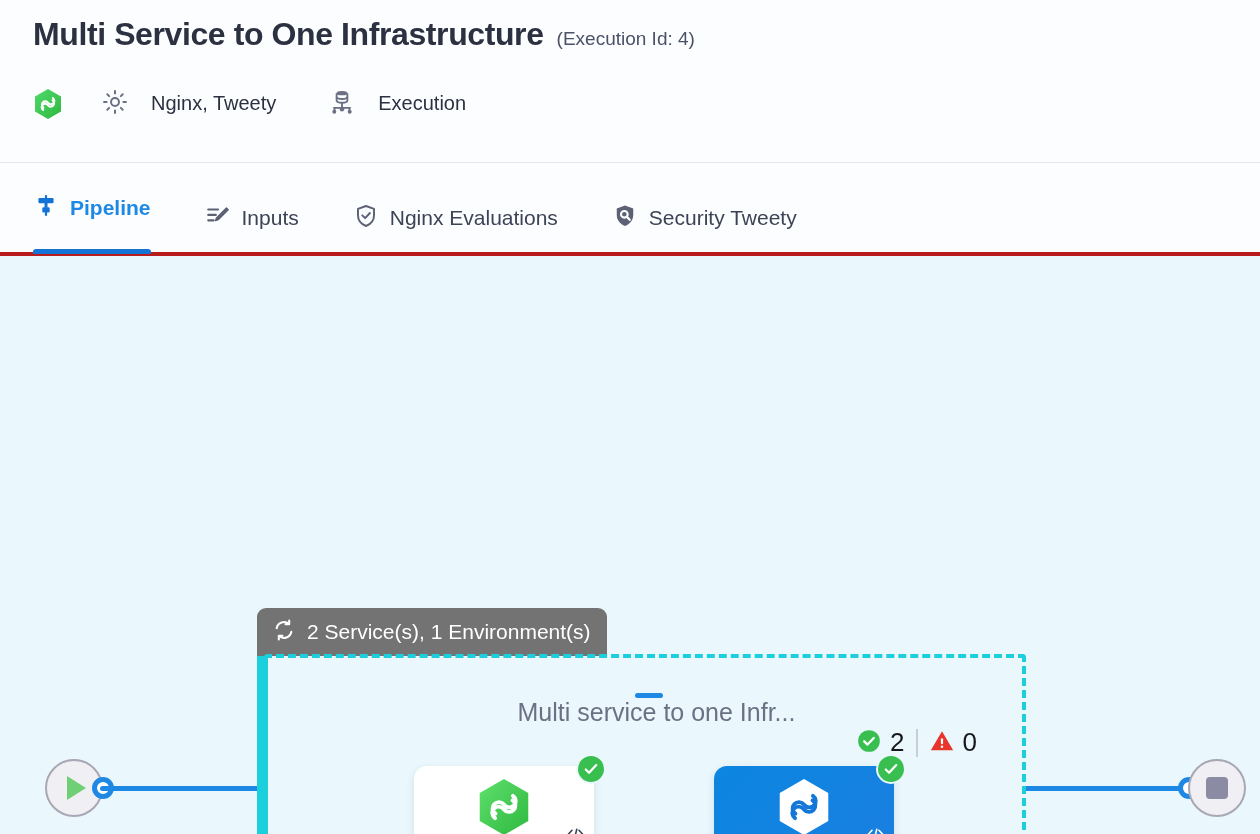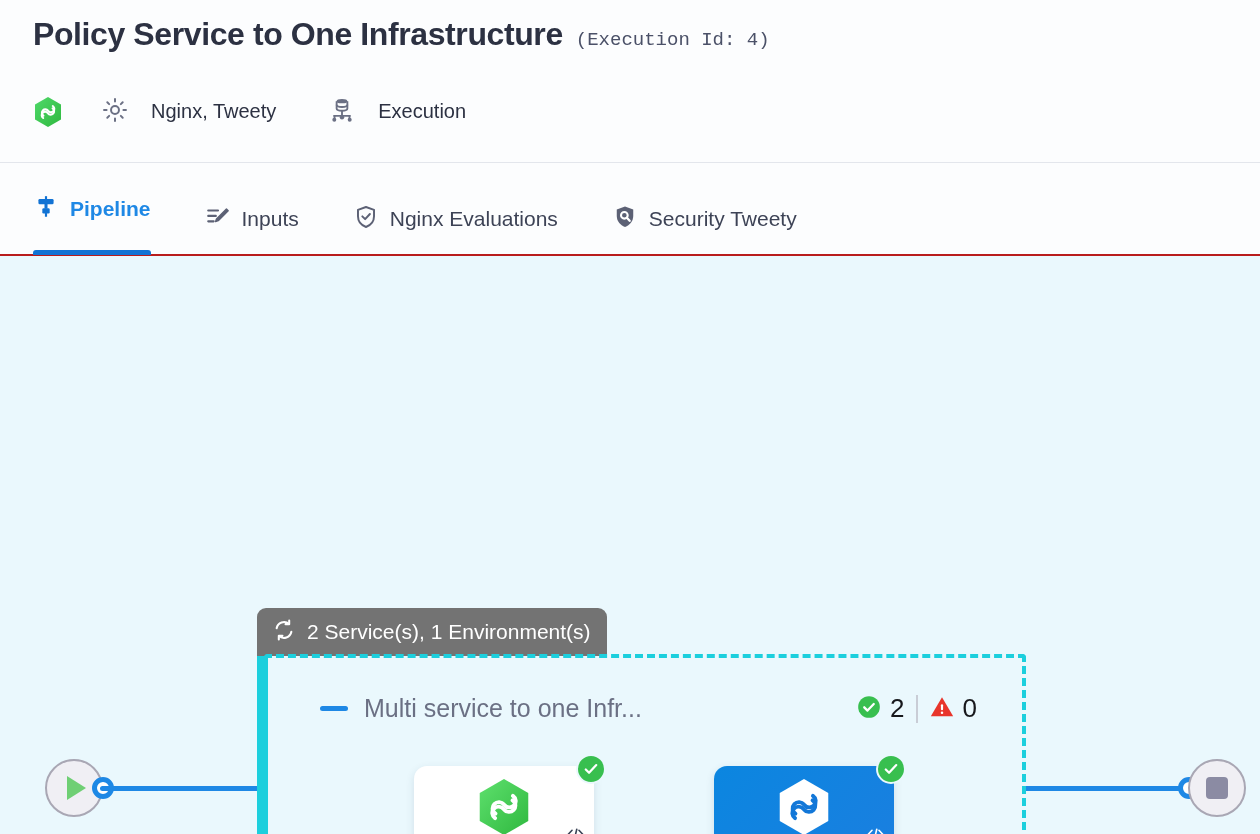--- a/index.html
+++ b/index.html
@@ -16,34 +16,34 @@
     height: 163px;
     background: #fcfdfe;
     padding: 14px 0 0 33px;
     border-bottom: 1px solid #e3e6ec;
   }
   .title-row { display: flex; align-items: baseline; gap: 13px; }
   .page-title {
     font-size: 32px; font-weight: 700; color: #2c3142;
     letter-spacing: -0.4px; line-height: 1.3;
   }
-  .exec-id { font-size: 19px; color: #4b5168; font-weight: 400; font-family: Liberation Mono, monospace; }
-
-  .meta-row { display: flex; align-items: center; margin-top: 40px; gap: 8px; }
+  .exec-id { font-size: 19px; color: #4b5168; font-weight: 400; }
+
+  .meta-row { display: flex; align-items: center; margin-top: 32px; gap: 8px; }
   .meta-label { font-size: 20px; color: #2c3142; font-weight: 400; }
   .hex-logo-sm { width: 30px; height: 32px; display: block; }
   .gear-ico { margin-left: 30px; margin-right: 14px; display: block; }
   .k8s-ico { margin-left: 44px; margin-right: 14px; display: block; }
 
   
   .tabs {
     height: 93px; background: #fcfdfe;
     display: flex; align-items: center;
     padding-left: 33px; gap: 0;
-    border-bottom: 2px solid #b91c1c;
+    border-bottom: 4px solid #b91c1c;
     position: relative;
   }
   .tab {
     display: flex; align-items: center; gap: 11px;
     height: 93px; padding: 0 27px 0 0;
     cursor: pointer; position: relative;
   }
   .tab + .tab { padding-left: 27px; margin-top: 20px; }
   .tab-label { font-size: 21px; color: #3d4356; font-weight: 400; white-space: nowrap; }
   .tab.active .tab-label { color: #1e88e5; font-weight: 700; }
@@ -107,21 +107,21 @@
   .group-box {
     position: absolute; left: 264px; top: 398px;
     width: 762px; height: 392px;
     border: 4px dashed #1ccfdd;
     border-radius: 4px;
     background: transparent;
   }
 
   .group-header {
     position: absolute; left: 52px; right: 45px; top: 35px;
-    display: flex; align-items: center;
+    display: flex; align-items: center; flex-direction: column;
   }
   .collapse-dash { width: 28px; height: 5px; background: #1e88e5; border-radius: 3px; }
   .group-name {
     margin-left: 16px; font-size: 25px; color: #6b7084; font-weight: 400;
     white-space: nowrap;
   }
   .counts { margin-left: auto; display: flex; align-items: center; gap: 11px; }
   .count-ok, .count-err { display: flex; align-items: center; gap: 8px; }
   .count-num { font-size: 26px; color: #17181c; font-weight: 400; }
   .count-div { width: 2px; height: 28px; background: #c9cdd6; }
@@ -147,21 +147,21 @@
     background: #38bf4f; border: 2px solid #eaf8fd;
     display: flex; align-items: center; justify-content: center;
   }
   .code-ico { position: absolute; right: 9px; bottom: 6px; }
 </style>
 </head>
 <body>
 
 <div class="header">
   <div class="title-row">
-    <div class="page-title">Policy Service to One Infrastructure</div>
+    <div class="page-title">Multi Service to One Infrastructure</div>
     <div class="exec-id">(Execution Id: 4)</div>
   </div>
   <div class="meta-row">
     <span class="hex-logo-sm">
       <svg width="30" height="32" viewBox="0 0 30 32">
         <defs>
             <linearGradient id="gh1" x1="0" y1="0" x2="1" y2="1">
           <stop offset="0" stop-color="#4fd96a"></stop>
               <stop offset="1" stop-color="#2fb83f"></stop>
         </linearGradient>

